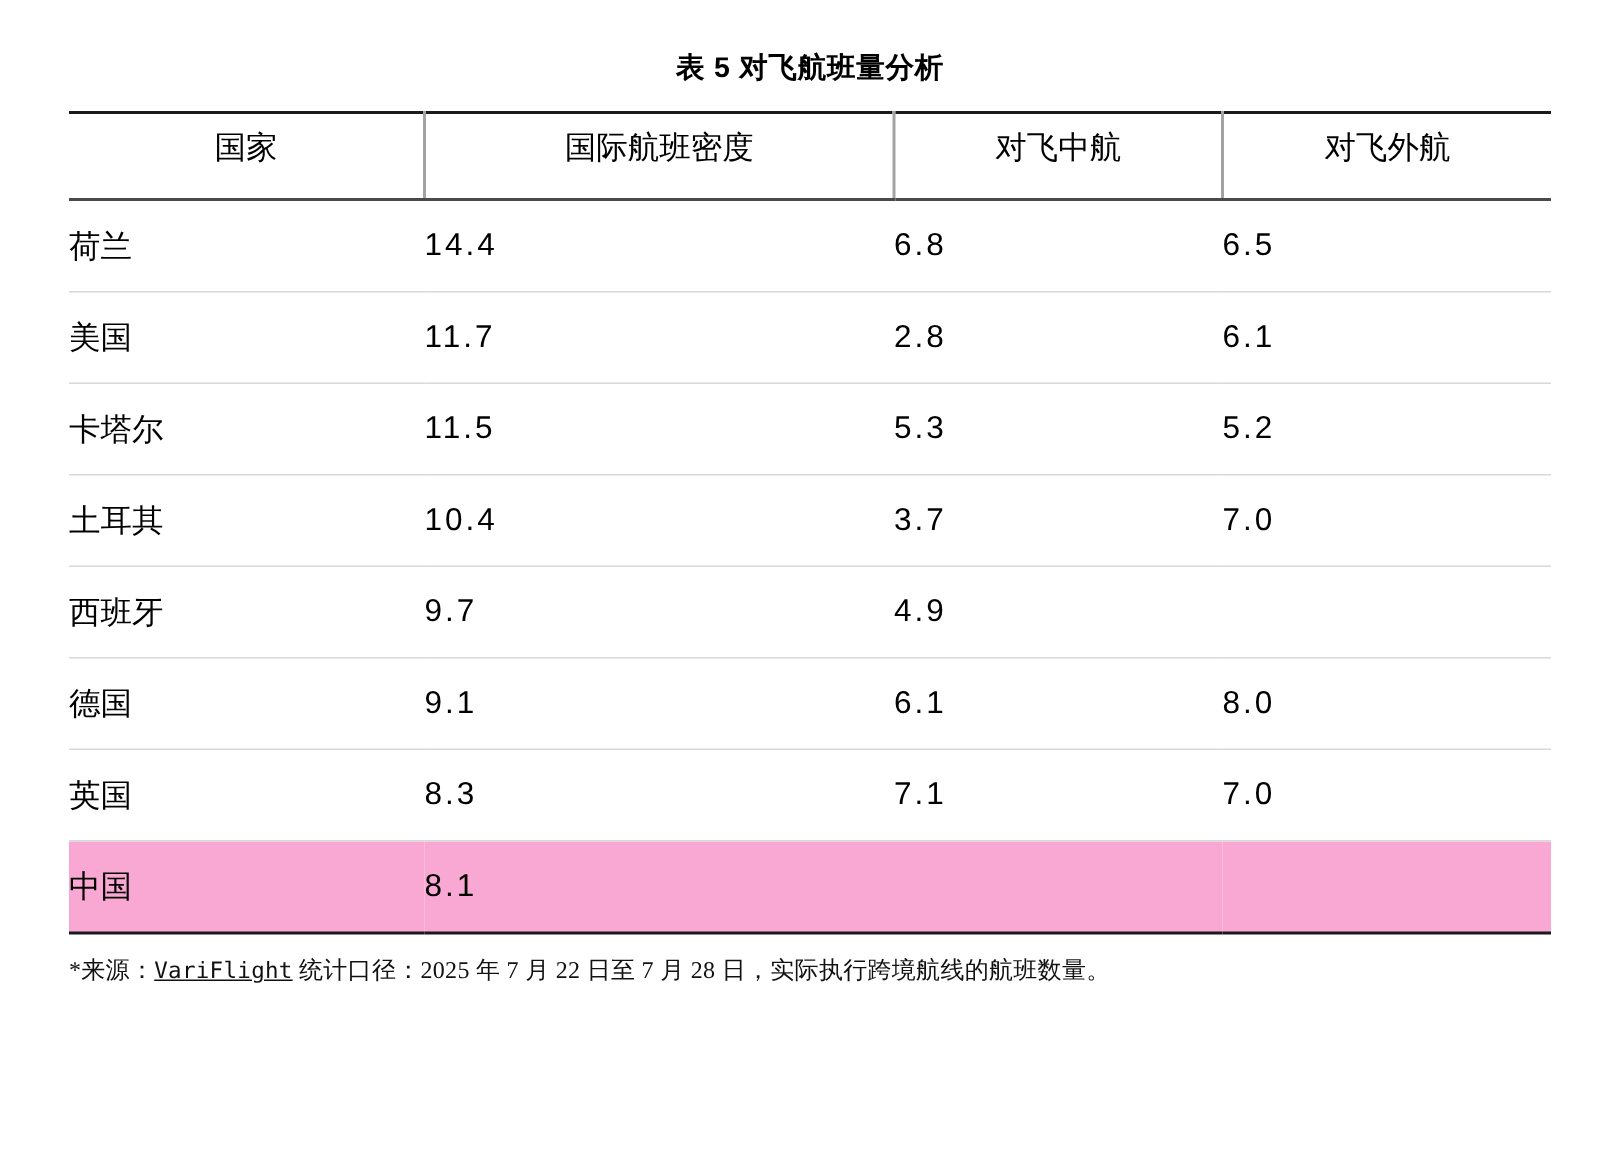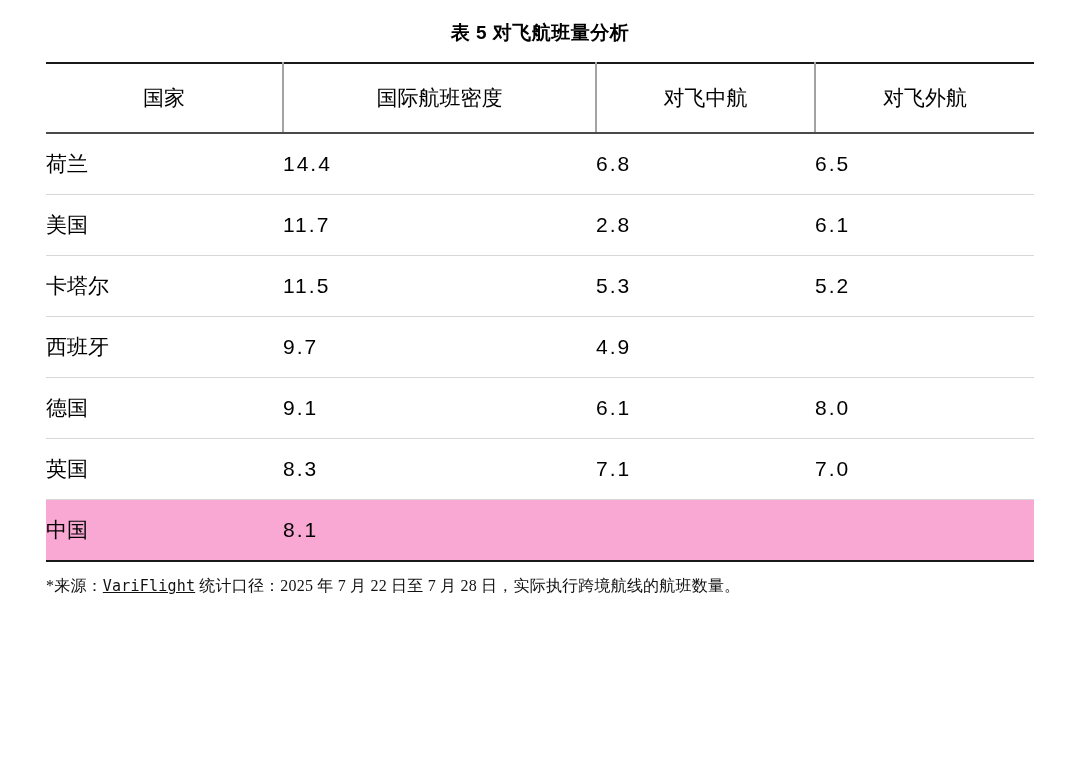--- a/index.html
+++ b/index.html
@@ -19,35 +19,35 @@
     width: 1080px;
     height: 774px;
     box-sizing: border-box;
   }
   .table-caption {
     text-align: center;
     font-family: "Liberation Sans", sans-serif;
     font-weight: bold;
     font-size: 19px;
     letter-spacing: 0.5px;
-    padding-top: 20px;
+    padding-top: 32px;
     padding-bottom: 16px;
   }
   .table-wrap {
     margin: 0 46px;
   }
   table.data-table {
     width: 988px;
     border-collapse: collapse;
     table-layout: fixed;
   }
   table.data-table thead th {
     font-weight: normal;
     font-size: 21px;
-    padding: 20px 0 20px 0;
+    padding: 8px 0 20px 0;
     text-align: center;
     border-bottom: 2px solid #4a4a4a;
   }
   table.data-table thead tr {
     border-top: 2px solid #1a1a1a;
   }
   .head-row {
     border-top: 2.5px solid #111;
   }
   table.data-table tbody td {
@@ -127,20 +127,26 @@
           <td class="num">2.8</td>
           <td class="num">6.1</td>
         </tr>
         <tr>
           <td class="country">卡塔尔</td>
           <td class="num">11.5</td>
           <td class="num">5.3</td>
           <td class="num">5.2</td>
         </tr>
         <tr>
+          <td class="country">土耳其</td>
+          <td class="num">10.4</td>
+          <td class="num">3.7</td>
+          <td class="num">7.0</td>
+        </tr>
+        <tr>
           <td class="country">西班牙</td>
           <td class="num">9.7</td>
           <td class="num">4.9</td>
           <td class="num"></td>
         </tr>
         <tr>
           <td class="country">德国</td>
           <td class="num">9.1</td>
           <td class="num">6.1</td>
           <td class="num">8.0</td>

